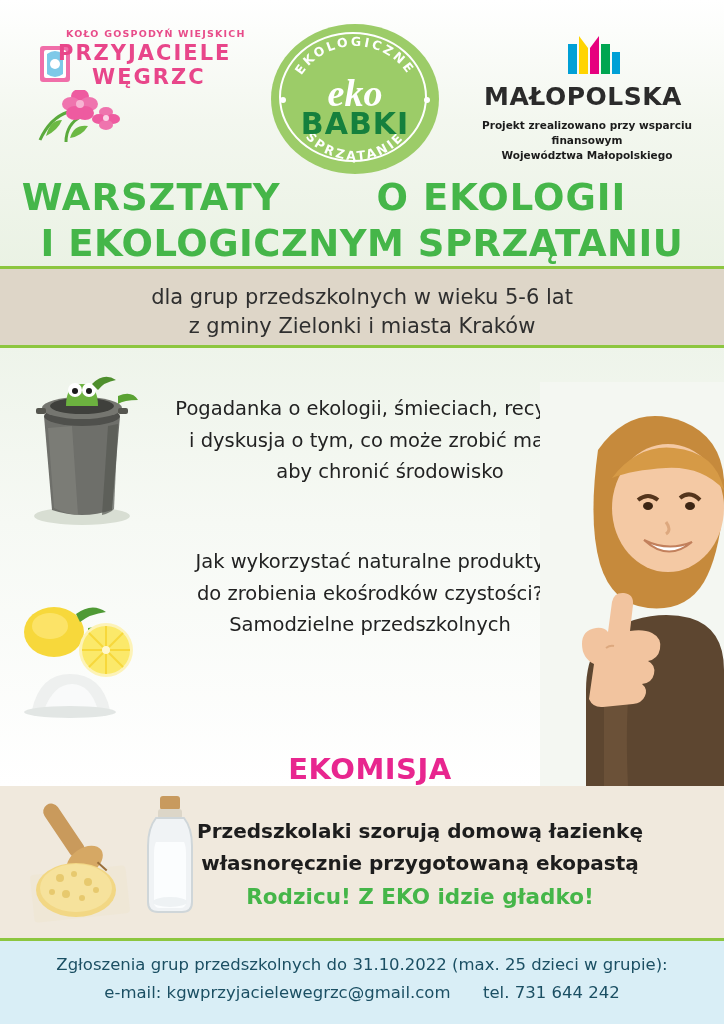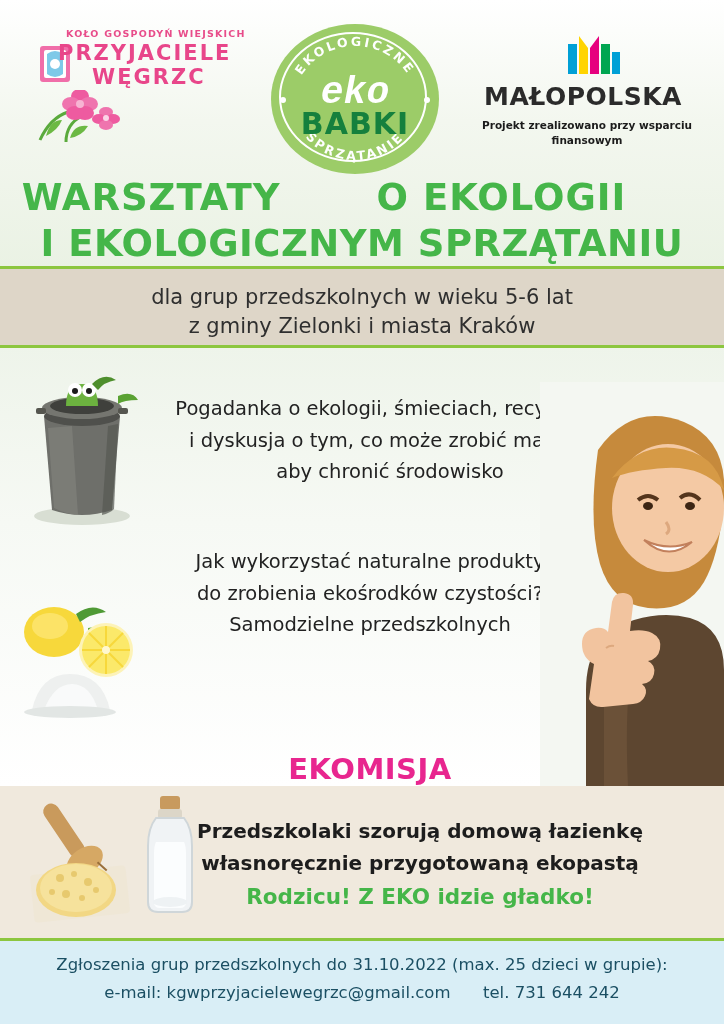--- a/index.html
+++ b/index.html
@@ -134,21 +134,21 @@
     border-radius: 50%;
     border: 2px solid #ffffff;
     box-sizing: border-box;
   }
   .stamp-eko {
     position: absolute;
     left: 0;
     top: 47px;
     width: 186px;
     text-align: center;
-    font-family: Liberation Mono, monospace;
+    font-family: Liberation Serif, serif;
     font-style: italic;
     font-size: 38px;
     color: #ffffff;
     font-weight: bold;
   }
   .stamp-babki {
     position: absolute;
     left: 0;
     top: 82px;
     width: 186px;
@@ -440,20 +440,21 @@
     <svg class="mal-mark" viewBox="0 0 56 46">
       <rect x="2" y="14" width="9" height="30" fill="#00a0d6"></rect>
       <path d="M13 44 L13 6 L22 18 L22 44 Z" fill="#ffd400"></path>
       <path d="M24 44 L24 18 L33 6 L33 44 Z" fill="#e6007e"></path>
       <rect x="35" y="14" width="9" height="30" fill="#00a651"></rect>
       <rect x="46" y="22" width="8" height="22" fill="#00a0d6"></rect>
     </svg>
     <div class="mal-name">MAŁOPOLSKA</div>
     <div class="mal-sub">
       <div>Projekt zrealizowano przy wsparciu finansowym</div>
+      <div>Województwa Małopolskiego</div>
     </div>
   </div>
 
   <div class="title-1">
     <span>WARSZTATY</span><span class="sp"></span><span>O EKOLOGII</span>
   </div>
   <div class="title-2">I EKOLOGICZNYM SPRZĄTANIU</div>
 
   <div class="sub-line l1">dla grup przedszkolnych w wieku 5-6 lat</div>
   <div class="sub-line l2">z gminy Zielonki i miasta Kraków</div>

